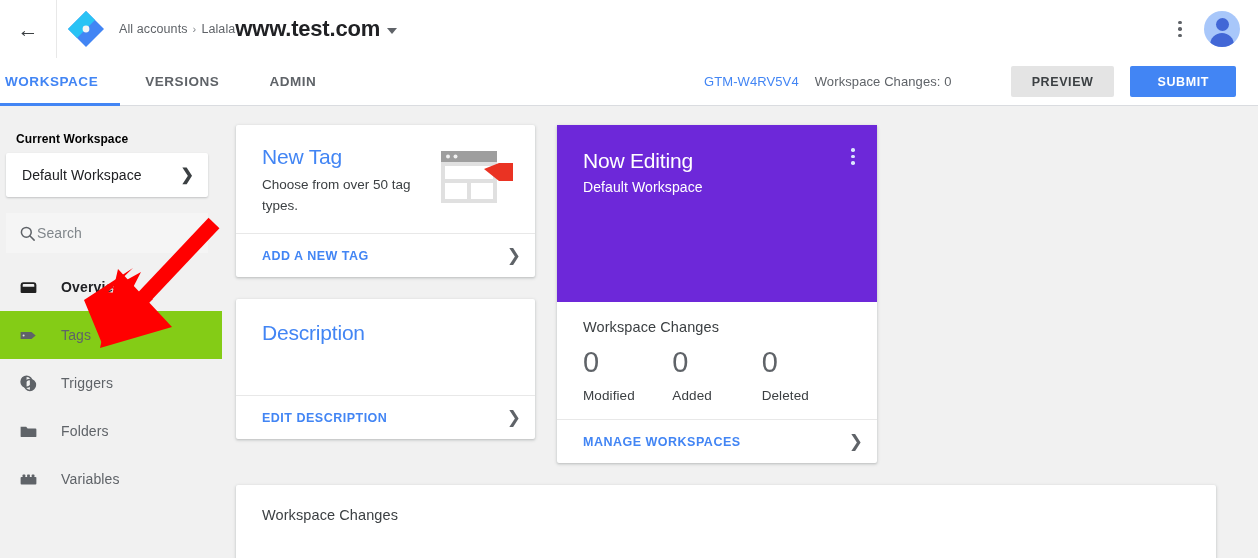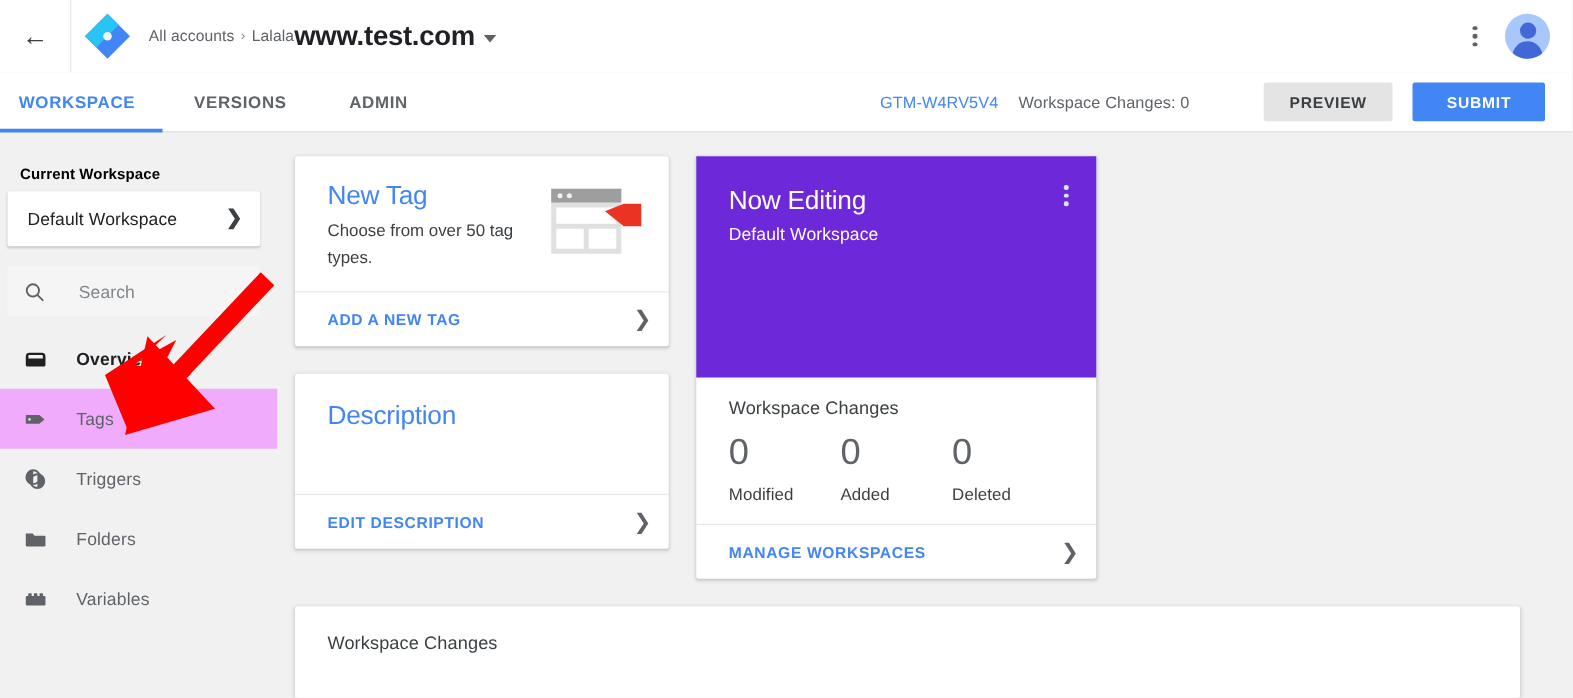--- a/index.html
+++ b/index.html
@@ -89,21 +89,21 @@
   }
   .tabs { display: flex; align-items: stretch; height: 48px; }
   .tab {
     position: relative;
     display: flex; align-items: center;
     padding: 0 25px;
     font-size: 13.5px; font-weight: bold;
     letter-spacing: .55px;
     color: #5f6368; cursor: pointer;
   }
-  .tab:first-child { padding-left: 15px; padding-right: 22px; }
+  .tab:first-child { padding-left: 5px; padding-right: 22px; }
   .tab.active { color: #4285f4; }
   .tab.active::after {
     content: ""; position: absolute;
     left: 0; right: 0; bottom: 0; height: 3px;
     background: #4285f4;
   }
 
   .tabbar-right {
     margin-left: auto; display: flex; align-items: center;
     gap: 16px; padding-right: 22px;
@@ -141,32 +141,32 @@
   }
   .ws-selector-name { font-size: 14px; color: #202124; letter-spacing: .1px; }
   .chev-right-bold {
     margin-left: auto;
     font-size: 16px; font-weight: bold; color: #3c4043; line-height: 1;
   }
 
   .search-row {
     margin: 16px 14px 0 6px; height: 40px;
     display: flex; align-items: center;
-    padding-left: 12px; gap: 26px; cursor: text;
+    padding-left: 12px; gap: 0; cursor: text;
     background: #f5f5f5;
   }
   .search-icon { width: 19px; height: 19px; display: block; }
   .search-text { font-size: 14px; color: #80868b; letter-spacing: .1px; }
 
   .nav-list { margin-top: 10px; }
   .nav-item {
     height: 48px; display: flex; align-items: center;
     padding-left: 17px; gap: 22px; cursor: pointer;
   }
-  .nav-item.active { background: #f0abfc; }
+  .nav-item.active { background: #84cc16; }
   .nav-icon { width: 22px; height: 22px; display: flex; align-items: center; justify-content: center; }
   .nav-label { font-size: 14px; color: #5f6368; letter-spacing: .15px; }
   .nav-item.current .nav-label { color: #202124; font-weight: bold; }
 
   
   .content {
     position: absolute; top: 107px; left: 222px;
     width: 1036px; height: 377px;
     background: #f1f1f1;
     padding: 18px 22px 0 14px;

